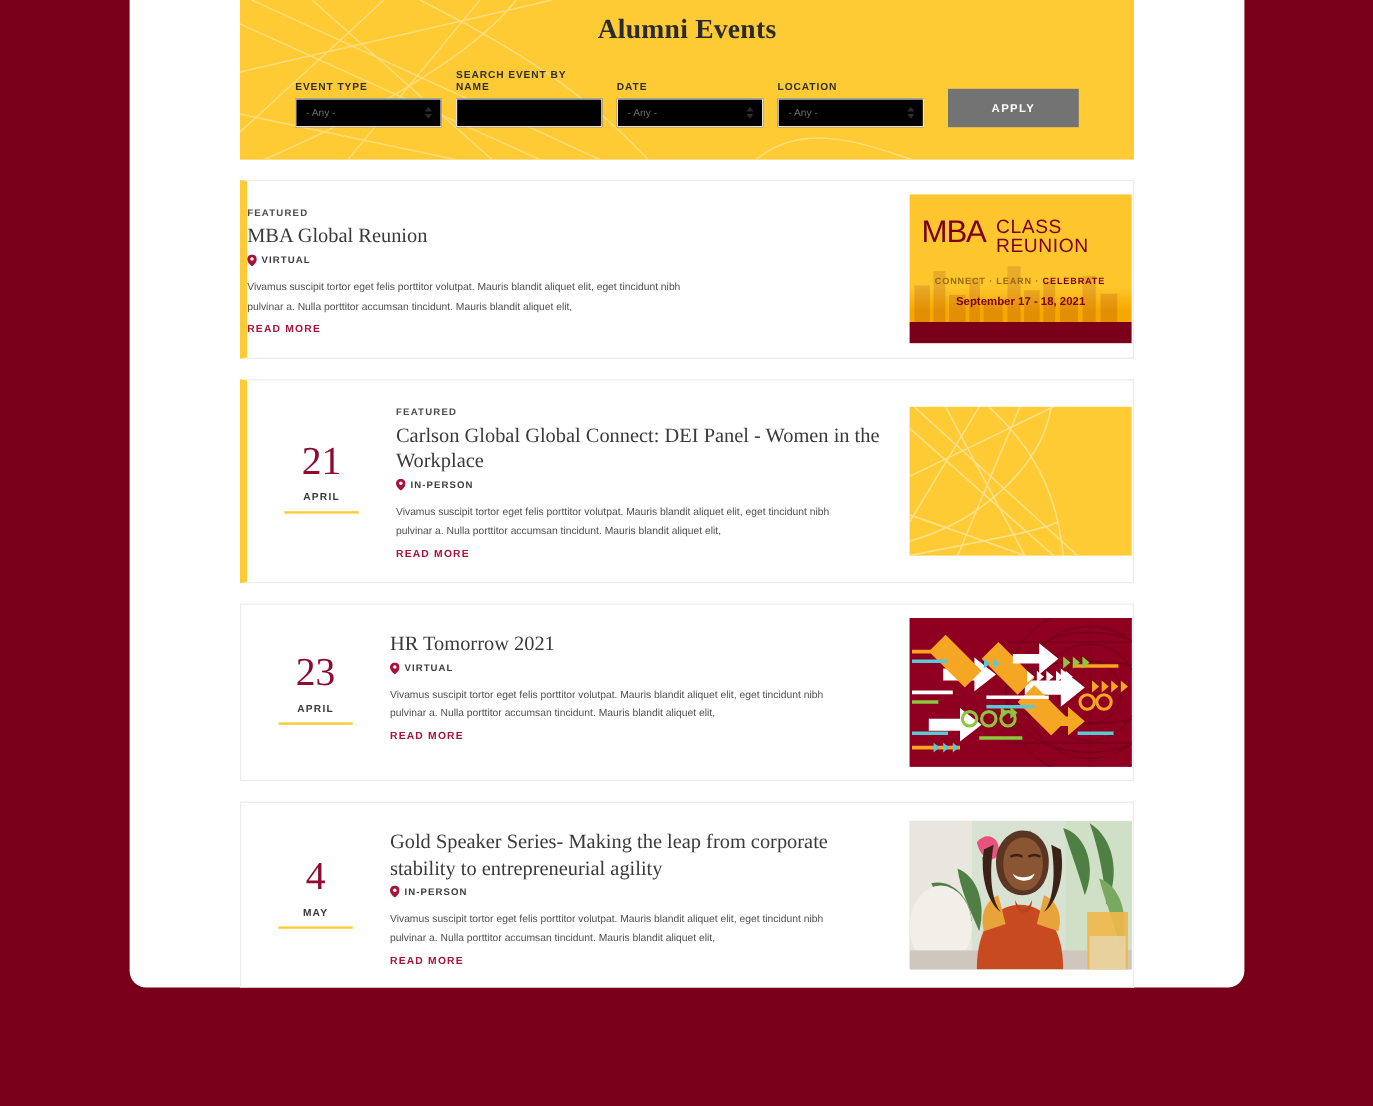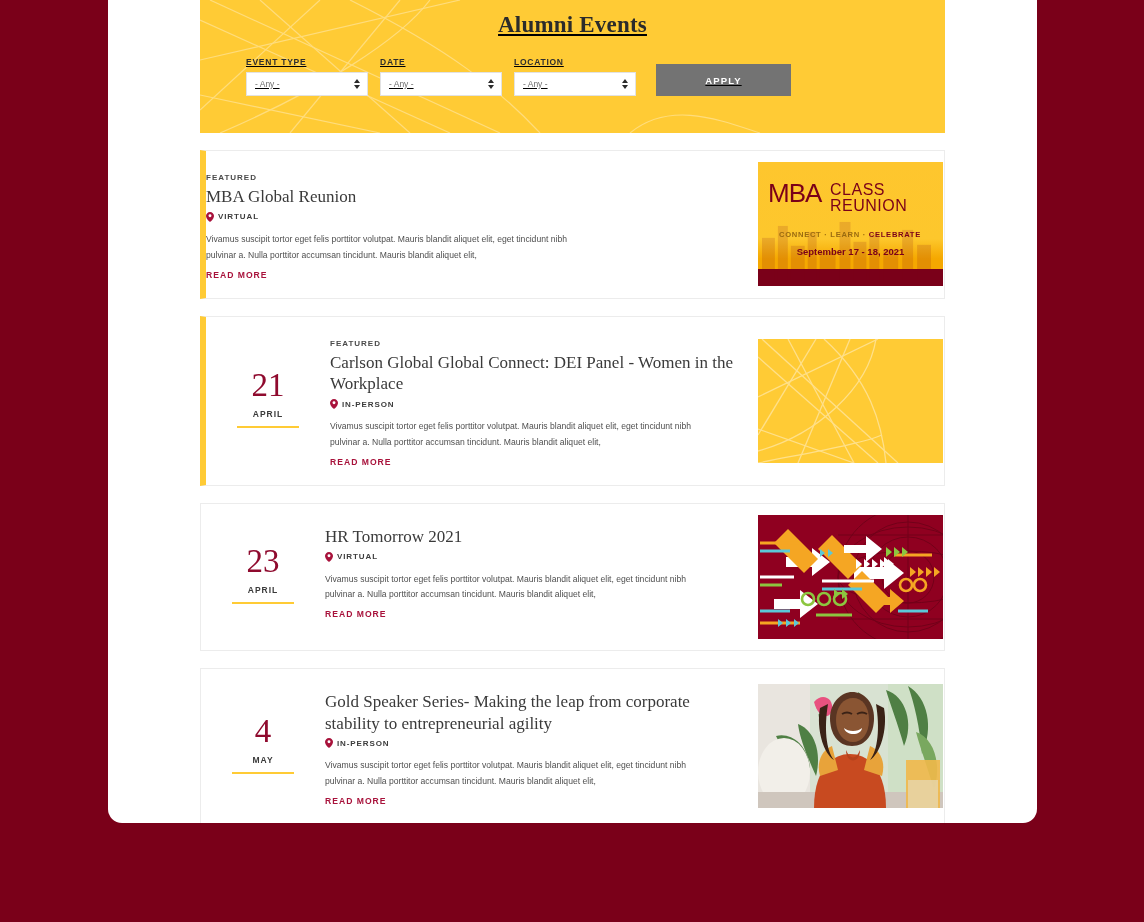--- a/index.html
+++ b/index.html
@@ -35,21 +35,20 @@
     width: 745px;
   }
 
   
   .hero {
     position: relative;
     width: 745px;
     height: 133px;
     background: #ffcb35;
     overflow: hidden;
-    text-decoration: underline;
   }
   .hero-lines {
     position: absolute;
     inset: 0;
     pointer-events: none;
   }
   .hero-title {
     position: relative;
     text-align: center;
     font-family: "Liberation Serif", serif;
@@ -70,21 +69,21 @@
     font-size: 8.5px;
     font-weight: 700;
     letter-spacing: .75px;
     color: #2e2e2e;
     margin-bottom: 5px;
     text-transform: uppercase;
   }
   .ctl {
     position: relative;
     height: 24px;
-    background: #ffffff;
+    background: #000000;
     border: 1px solid #e2e2e2;
     display: flex;
     align-items: center;
     padding: 0 8px;
     font-size: 8.5px;
     color: #6d6d6d;
   }
   .ctl.sel-eventtype { width: 122px; }
   .ctl.sel-date      { width: 122px; }
   .ctl.sel-location  { width: 122px; }
@@ -284,20 +283,26 @@
           <div class="field-label">EVENT TYPE</div>
           <div class="ctl sel-eventtype">
             <span>- Any -</span>
             <span class="spinner">
                 <i class="up"></i>
                 <i class="down"></i>
               </span>
           </div>
         </div>
 
+        <div class="field">
+          <div class="field-label">SEARCH EVENT BY NAME</div>
+          <div class="ctl txt-search">
+            <span></span>
+          </div>
+        </div>
 
         <div class="field">
           <div class="field-label">DATE</div>
           <div class="ctl sel-date">
             <span>- Any -</span>
             <span class="spinner">
                 <i class="up"></i>
                 <i class="down"></i>
               </span>
           </div>

